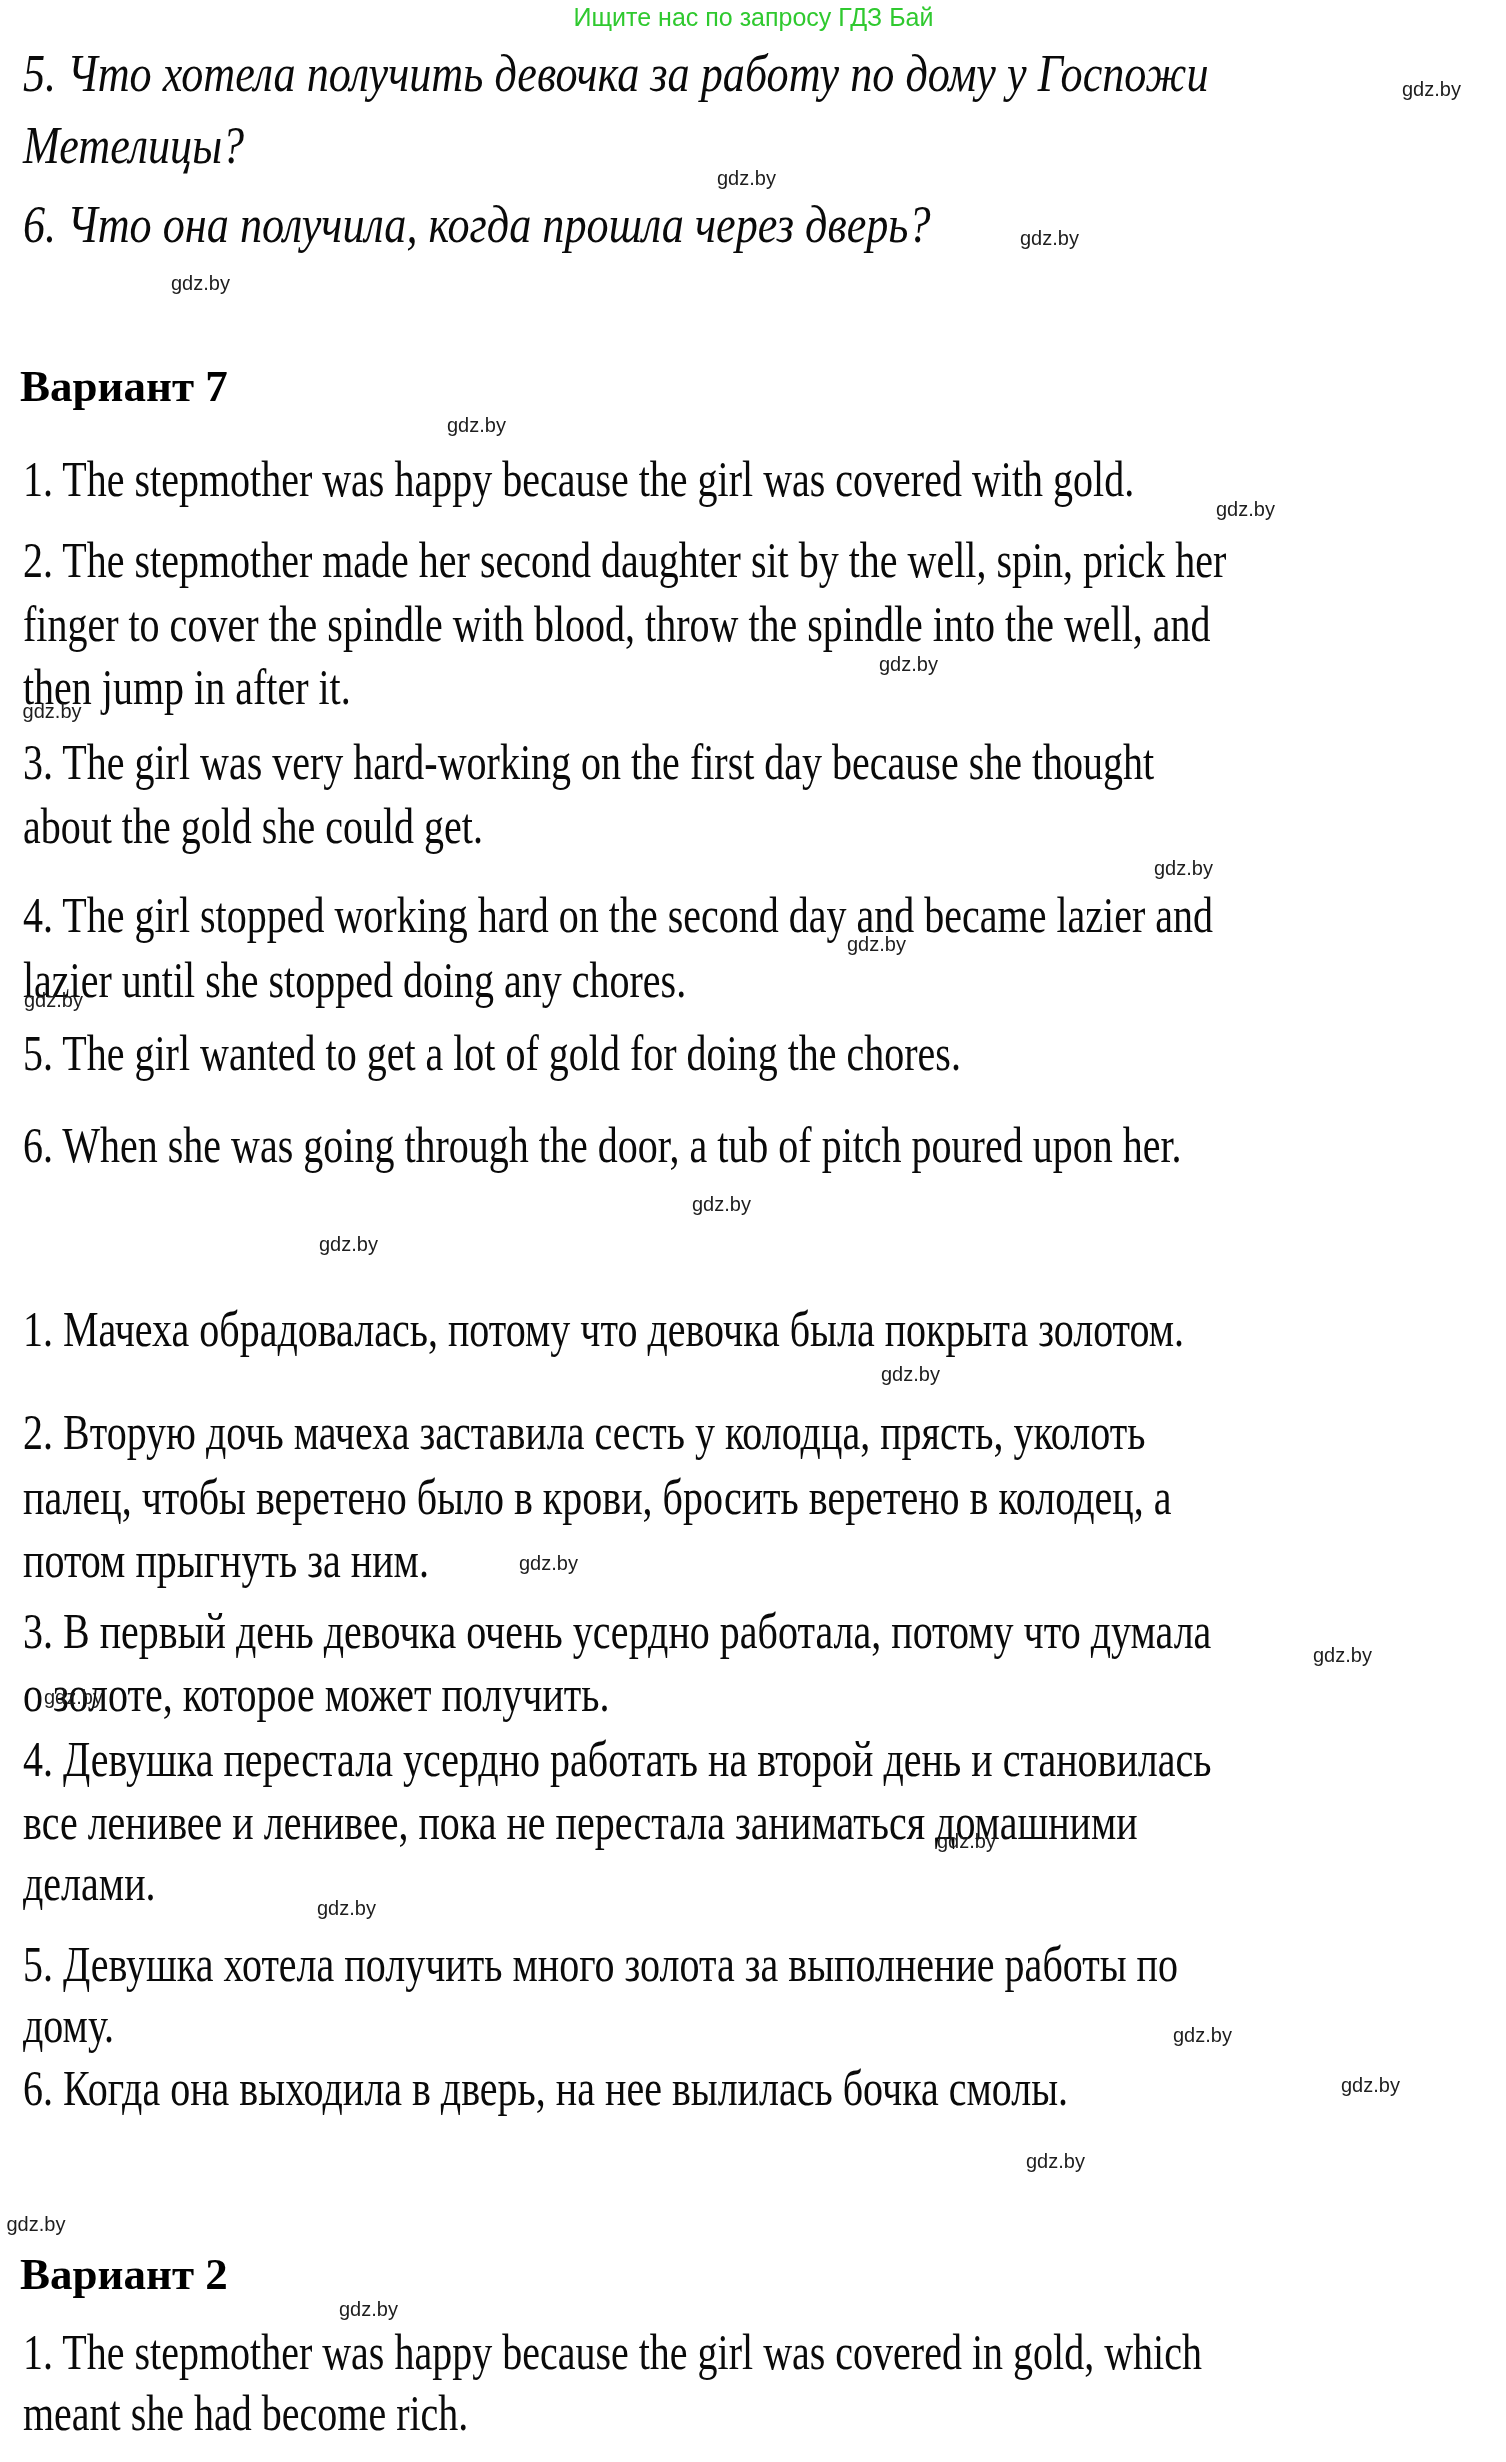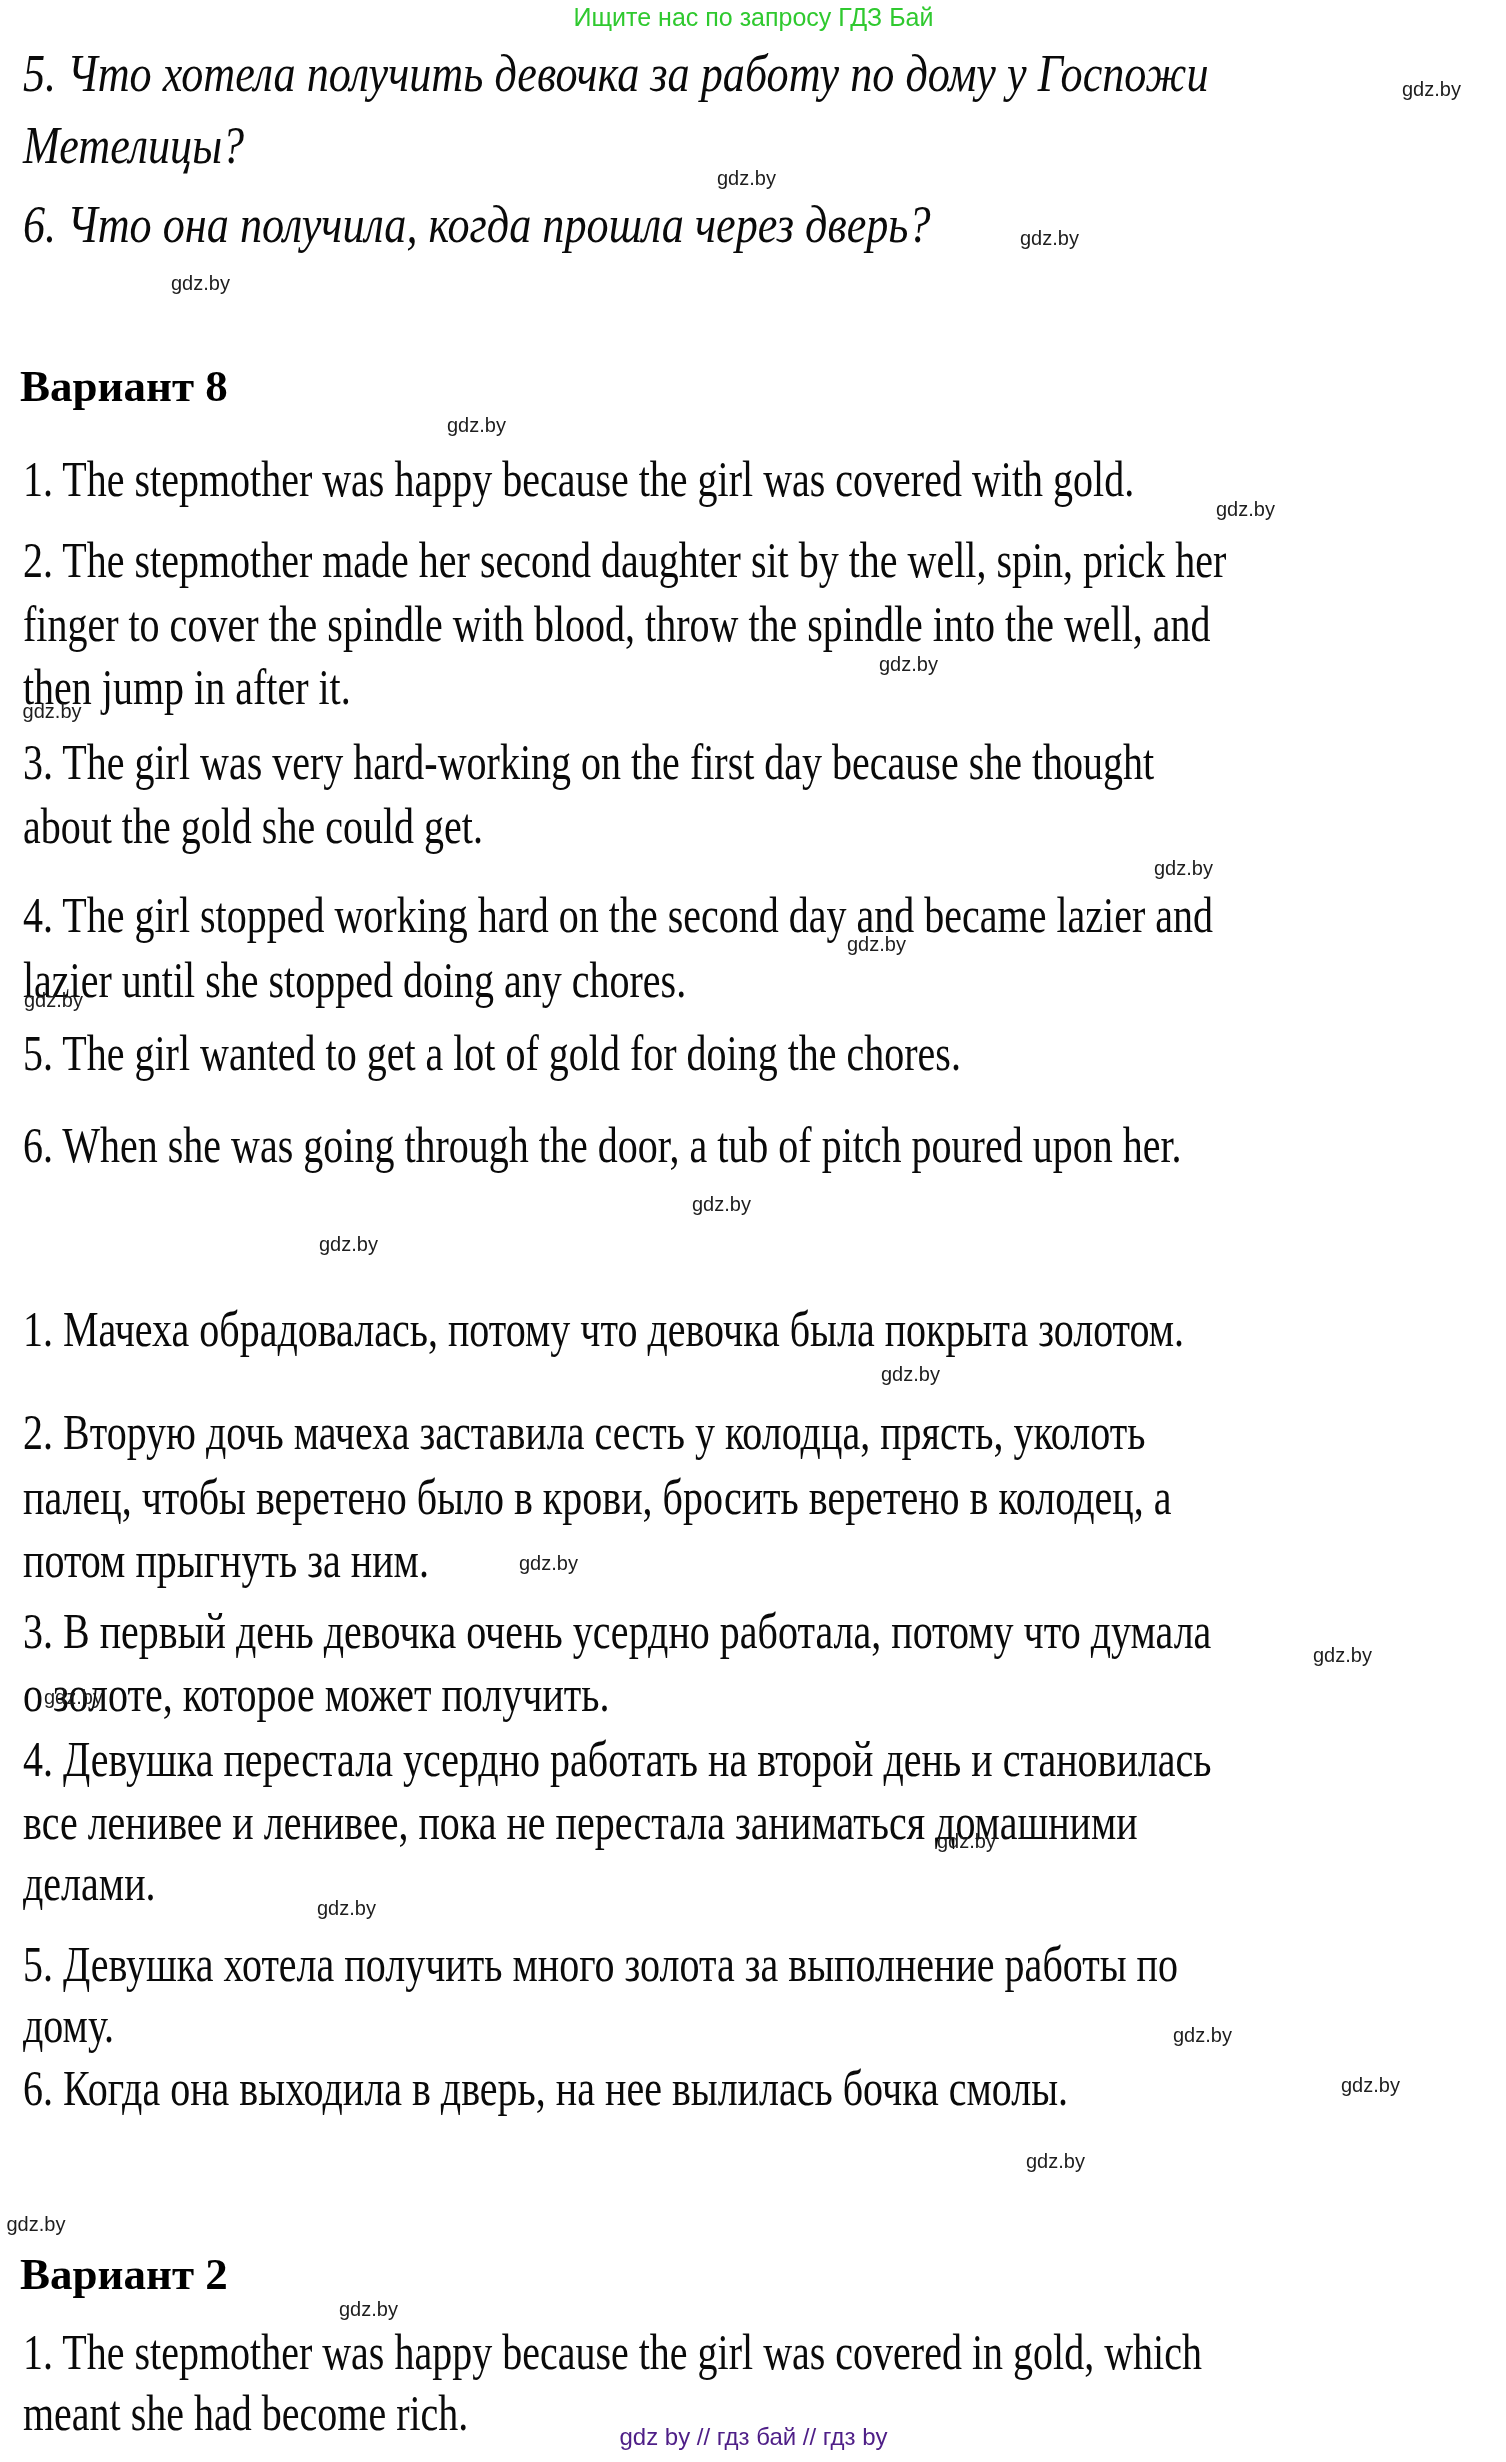--- a/index.html
+++ b/index.html
@@ -75,21 +75,21 @@
 <body>
 
 <div class="page">
 
   <div class="promo">Ищите нас по запросу ГДЗ Бай</div>
 
   <div class="ti" style="left:22.6px;top:48px">5. Что хотела получить девочка за работу по дому у Госпожи</div>
   <div class="ti" style="left:22.6px;top:120px">Метелицы?</div>
   <div class="ti" style="left:22.6px;top:199px">6. Что она получила, когда прошла через дверь?</div>
 
-  <div class="vt" style="left:20px;top:364px">Вариант 8</div>
+  <div class="vt" style="left:20px;top:364px">Вариант 7</div>
 
   <div class="t" style="left:22.6px;top:454px">1. The stepmother was happy because the girl was covered with gold.</div>
   <div class="t" style="left:22.6px;top:535px">2. The stepmother made her second daughter sit by the well, spin, prick her</div>
   <div class="t" style="left:22.6px;top:599px">finger to cover the spindle with blood, throw the spindle into the well, and</div>
   <div class="t" style="left:22.6px;top:662px">then jump in after it.</div>
   <div class="t" style="left:22.6px;top:737px">3. The girl was very hard-working on the first day because she thought</div>
   <div class="t" style="left:22.6px;top:801px">about the gold she could get.</div>
   <div class="t" style="left:22.6px;top:890px">4. The girl stopped working hard on the second day and became lazier and</div>
   <div class="t" style="left:22.6px;top:955px">lazier until she stopped doing any chores.</div>
   <div class="t" style="left:22.6px;top:1028px">5. The girl wanted to get a lot of gold for doing the chores.</div>
@@ -131,16 +131,15 @@
   <div class="wm" style="left:1313px;top:1645px">gdz.by</div>
   <div class="wm" style="left:44px;top:1687px">gdz.by</div>
   <div class="wm" style="left:937px;top:1831px">gdz.by</div>
   <div class="wm" style="left:317px;top:1898px">gdz.by</div>
   <div class="wm" style="left:1173px;top:2025px">gdz.by</div>
   <div class="wm" style="left:1341px;top:2075px">gdz.by</div>
   <div class="wm" style="left:1026px;top:2151px">gdz.by</div>
   <div class="wm" style="left:6.5px;top:2214px">gdz.by</div>
   <div class="wm" style="left:339px;top:2299px">gdz.by</div>
 
-  <div class="footer">gdz by  //  гдз бай  //  гдз by</div>
 
 </div>
 
 
 </body></html>

